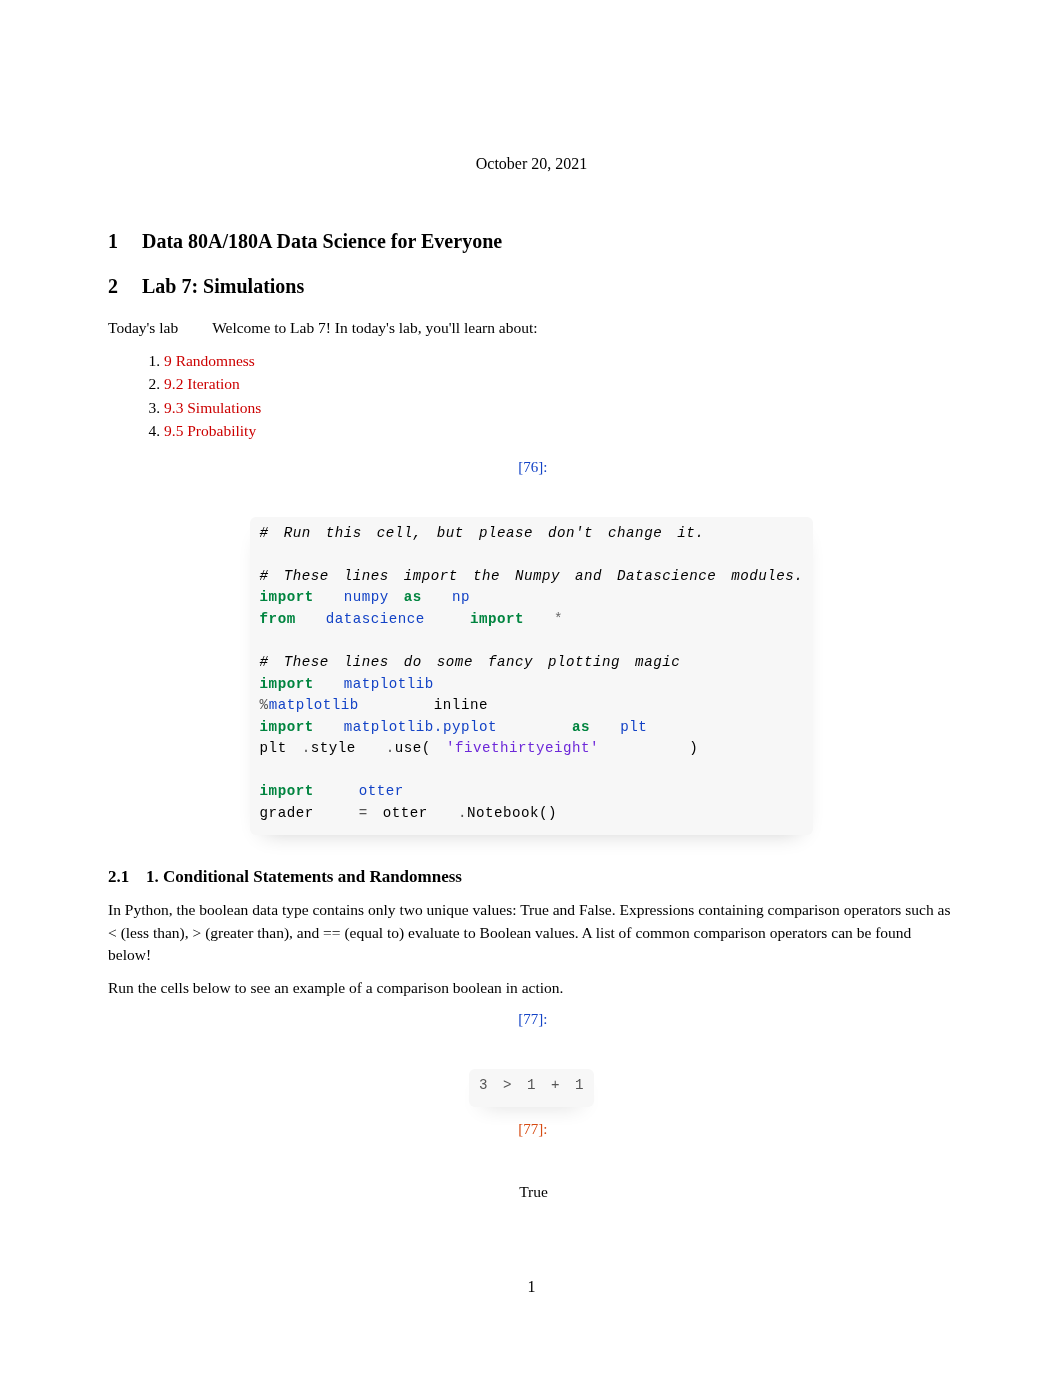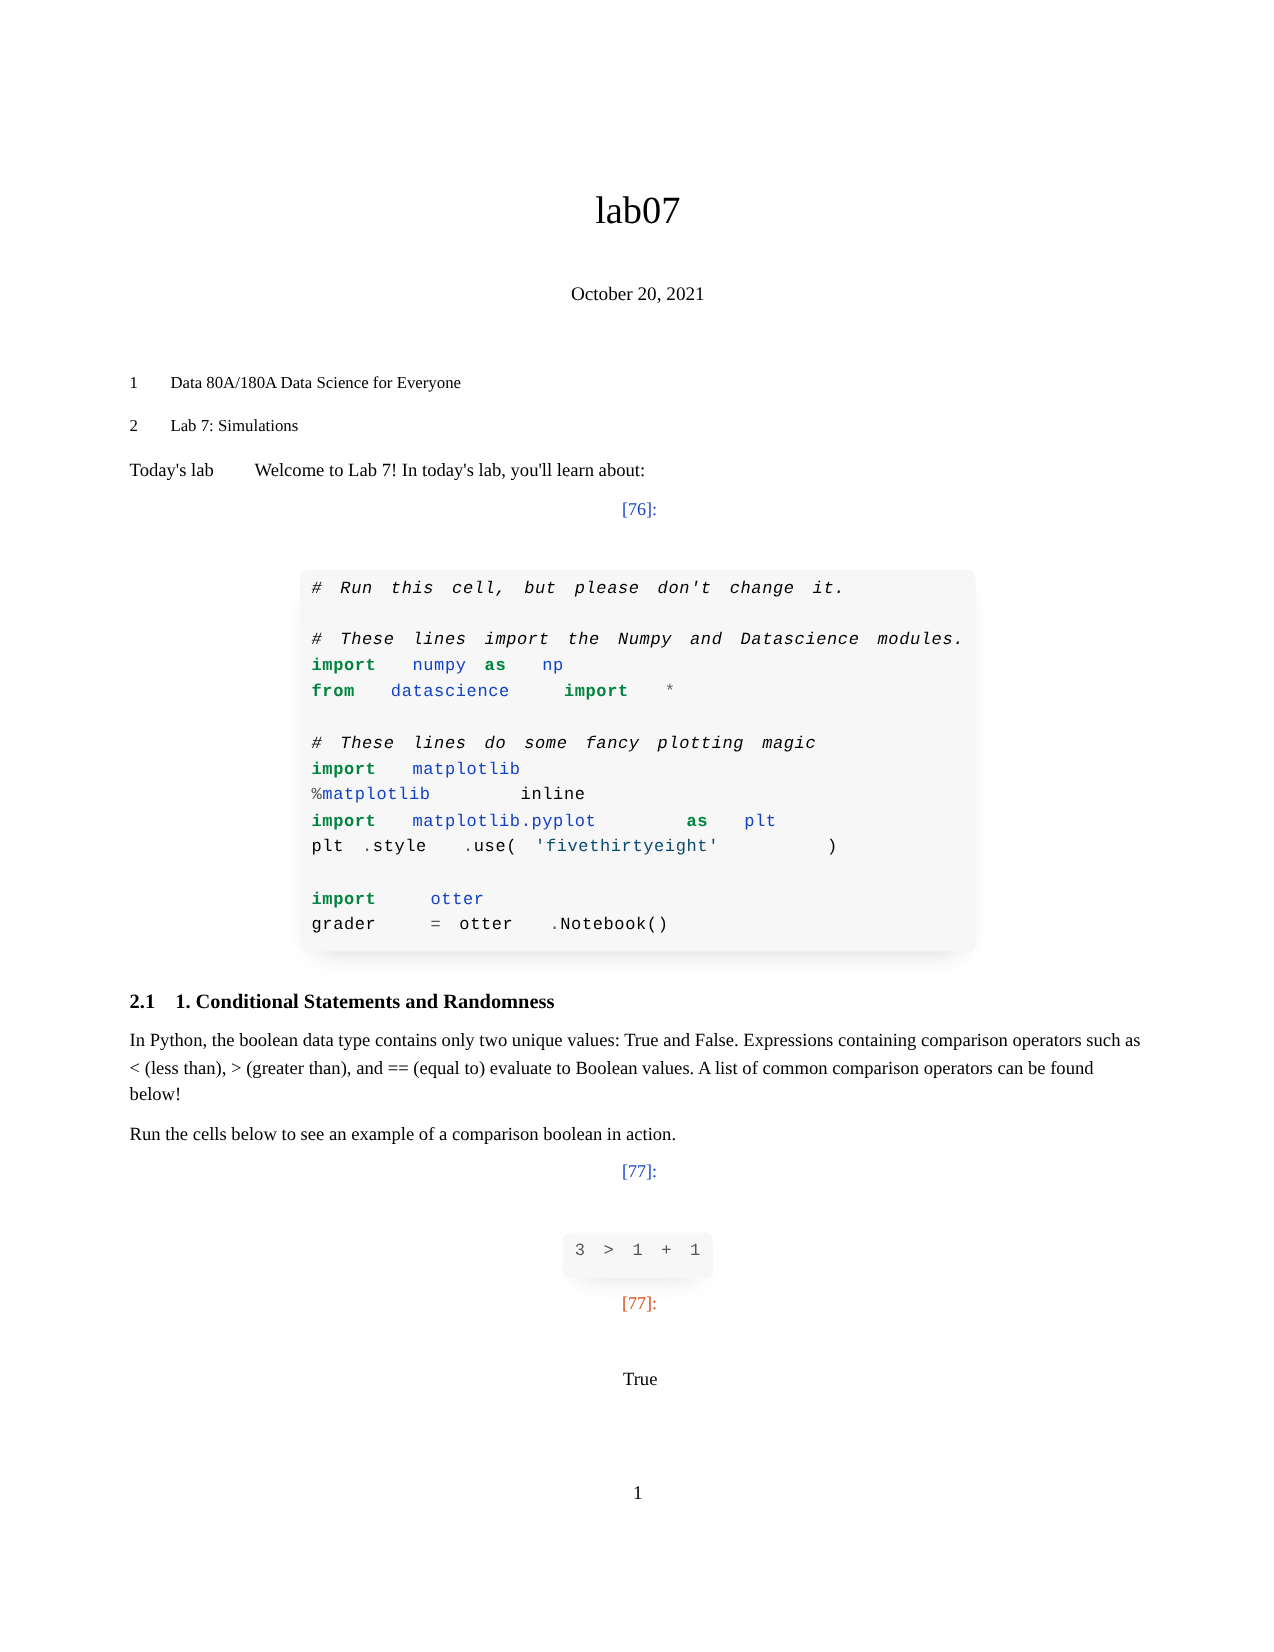--- a/index.html
+++ b/index.html
@@ -21,22 +21,22 @@
     text-align: center;
     margin: 0 0 36px 0;
     font-weight: normal;
   }
   .doc-date {
     text-align: center;
     font-size: 16px;
     margin: 0 0 52px 0;
   }
   .h2 {
-    font-size: 14px;
-    font-weight: normal;
+    font-size: 20px;
+    font-weight: bold;
     margin: 0 0 16px 0;
   }
   .h2 .secnum {
     display: inline-block;
     width: 34px;
   }
   .h3 {
     font-size: 17px;
     font-weight: bold;
     margin: 30px 0 10px 0;
@@ -96,45 +96,50 @@
   .pagenum {
     text-align: center;
     margin-top: 72px;
     font-size: 16px;
   }
   
   .c  { color: #000000; font-style: italic; }   
   .kb { color: #00843f; font-weight: bold; }   
   .mod{ color: #1242c6; }                       
   .op { color: #555555; }                       
-  .str{ color: #0c4a6e; margin-top: 37px; }                       
+  .str{ color: #6d28d9; margin-top: 37px; }                       
   .mk { color: #666666; }                       
   .mag{ color: #555555; }                       
   .num{ color: #555555; }
 </style>
 </head>
 <body>
 
 <div class="page">
 
-  <h1 class="doc-title">lab07</h1>
   <p class="doc-date">October 20, 2021</p>
 
   <h2 class="h2">
     <span class="secnum">1</span><span>Data 80A/180A Data Science for Everyone</span>
   </h2>
 
   <h2 class="h2">
     <span class="secnum">2</span><span>Lab 7: Simulations</span>
   </h2>
 
   <p class="intro">
     <span class="run-in">Today's lab</span><span>Welcome to Lab 7! In today's lab, you'll learn about:</span>
   </p>
 
+  <ol class="links">
+    <li><span class="link">9 Randomness</span></li>
+    <li><span class="link">9.2 Iteration</span></li>
+    <li><span class="link">9.3 Simulations</span></li>
+    <li><span class="link">9.5 Probability</span></li>
+  </ol>
 
 
   <div class="row">
     <div class="prompt in">[76]:</div>
     <div class="code-cell"><span class="c"># Run this cell, but please don't change it.</span>
 
 <span class="c"># These lines import the Numpy and Datascience modules.</span>
 <span class="kb">import</span>  <span class="mod">numpy</span> <span class="kb">as</span>  <span class="mod">np</span>
 <span class="kb">from</span>  <span class="mod">datascience</span>   <span class="kb">import</span>  <span class="mk">*</span>
 

